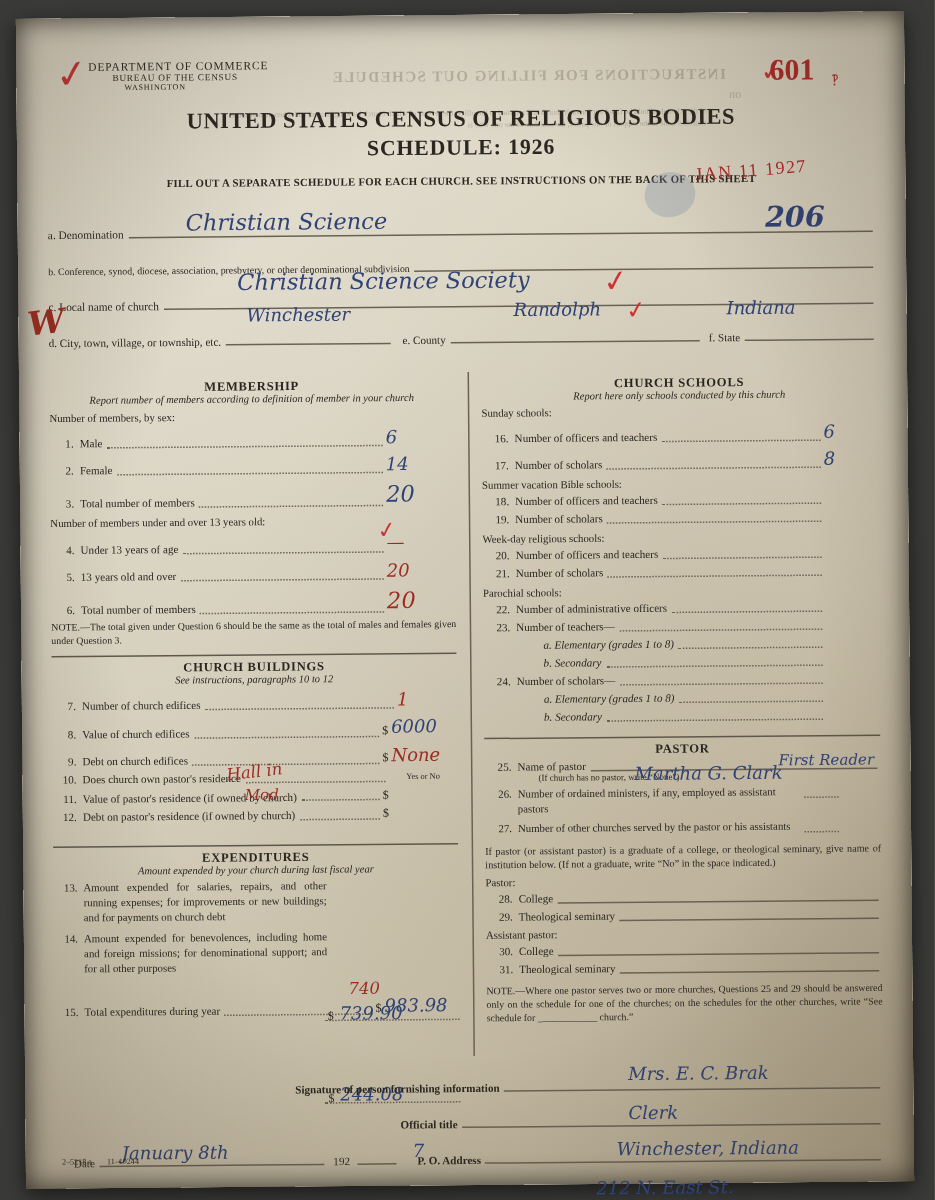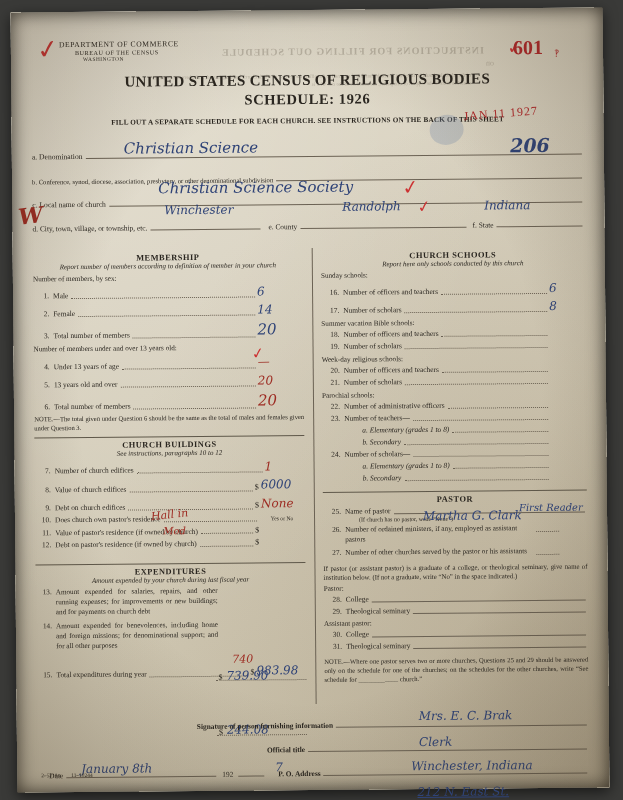--- a/index.html
+++ b/index.html
@@ -418,21 +418,21 @@
           <span style="white-space:nowrap;">Date</span>
           <span class="solidline" style="height:13px;max-width:150px;"></span>
           <span style="white-space:nowrap;margin:0 2px 0 4px;">192</span>
           <span class="solidline" style="height:13px;max-width:26px;"></span>
           <span style="white-space:nowrap;margin-left:12px;font-weight:bold;">P. O. Address</span>
           <span class="solidline" style="height:13px;"></span>
         </div>
         <div class="hw hw-blue sm" style="position:absolute;left:44px;top:46px;">January 8th</div>
         <div class="hw hw-blue sm" style="position:absolute;left:238px;top:46px;">7</div>
         <div class="hw hw-blue sm" style="position:absolute;left:374px;top:46px;">Winchester, Indiana</div>
-        <div class="hw hw-blue sm" style="position:absolute;left:380px;top:72px;text-decoration:underline;">212 N. East St.</div>
+        <div class="hw hw-blue sm" style="position:absolute;left:360px;top:72px;">212 N. East St.</div>
 
         <div style="position:absolute;left:4px;top:56px;font-size:5.4px;">2–5218 a</div>
         <div style="position:absolute;left:34px;top:56px;font-size:5.4px;">11–10244</div>
       </div>
 
     </div>
   </div>
 </div>
 
 </body></html>

